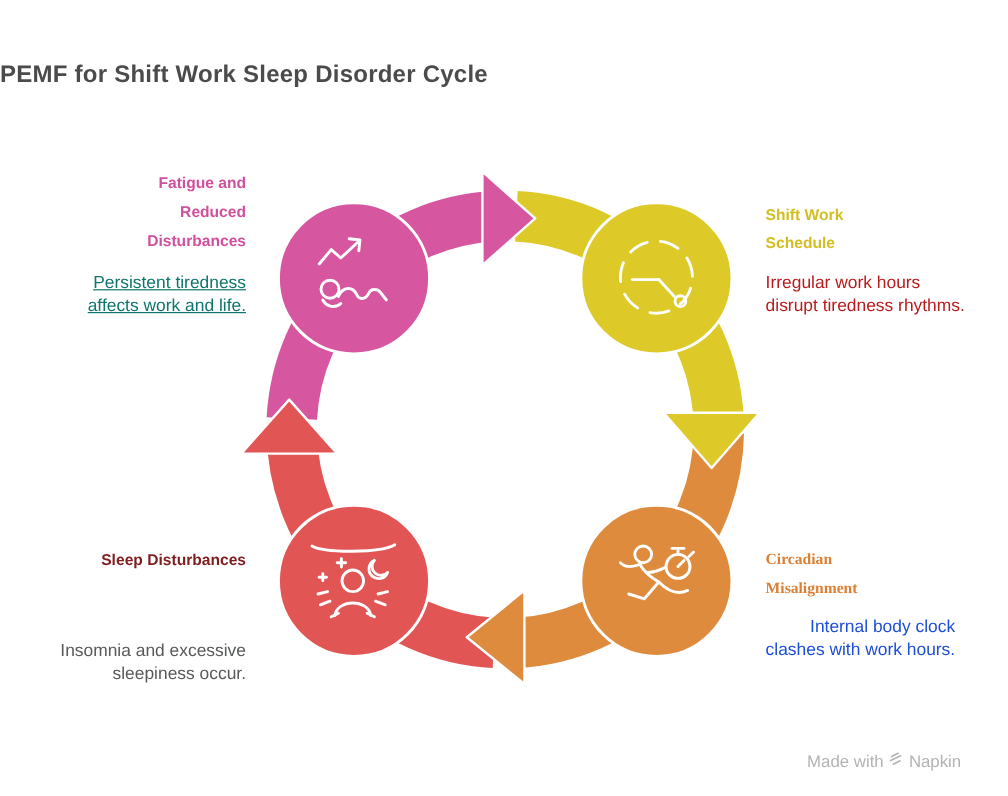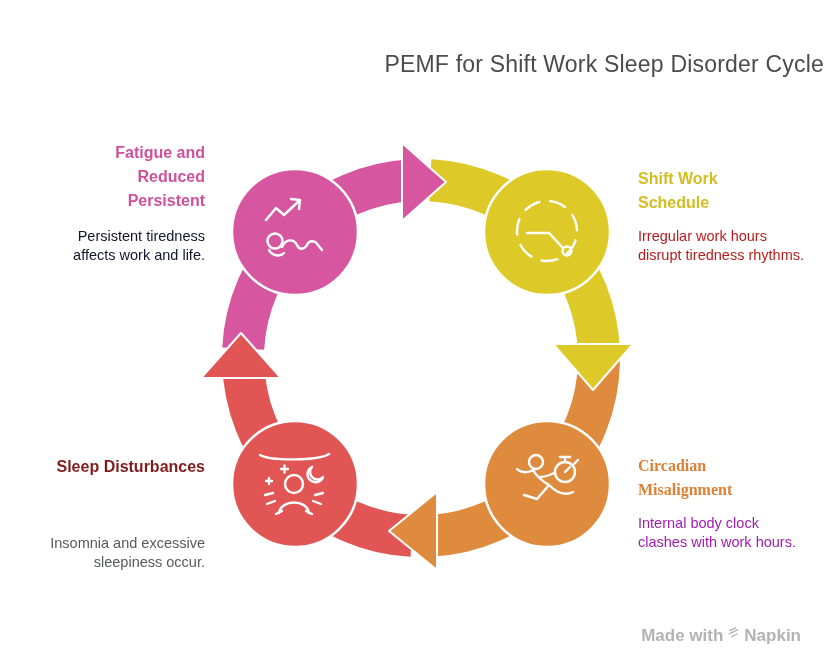--- a/index.html
+++ b/index.html
@@ -2,39 +2,39 @@
 <html><head>
 <meta charset="utf-8">
 <style>
   html,body{margin:0;padding:0;}
   body{
     width:840px;height:663px;position:relative;background:#ffffff;
     font-family:"Liberation Sans",sans-serif;overflow:hidden;
   }
   .abs{position:absolute;}
   #main-title{
-    left:0;top:51px;width:824px;text-align:right;
-    font-size:23px;font-weight:400;letter-spacing:.2px;
+    left:0;top:51px;width:824px;text-align:left;
+    font-size:20px;font-weight:700;letter-spacing:.2px;
   }
-  .node-title{font-size:16px;font-weight:700;line-height:24px;}
+  .node-title{font-size:13px;font-weight:700;line-height:24px;}
   .node-desc{font-size:14.5px;line-height:19px;}
   .right-al{text-align:right;}
   .line{display:block;white-space:nowrap;}
   #fatigue-title{top:141px;right:635px;}
   #fatigue-desc{top:227px;right:635px;}
   #shift-title{top:167px;left:638px;}
   #shift-desc{top:227px;left:638px;}
   #circadian-title{top:454px;left:638px;font-family:Liberation Serif, serif;}
   #circadian-desc{top:514px;left:638px;}
   #sleep-title{top:455px;right:635px;}
   #sleep-desc{top:489px;right:635px;margin-top:45px;}
   #diagram-svg{left:0;top:0;}
   #watermark{
-    top:626px;right:39px;font-size:17px;
-    display:flex;align-items:flex-start;gap:4px;text-decoration:none;font-weight:bold;
+    top:626px;right:39px;font-size:14px;
+    display:flex;align-items:flex-start;gap:4px;text-decoration:none;
   }
 </style>
 </head>
 <body style="background: rgb(255, 255, 255);">
 
 <div class="abs" id="main-title" style="color: rgb(75, 75, 75);">PEMF for Shift Work Sleep Disorder Cycle</div>
 
 <svg id="diagram-svg" class="abs" width="840" height="663" viewBox="0 0 840 663">
 
   <g fill="none" stroke-width="42">
@@ -101,41 +101,41 @@
     <line x1="315" y1="495" x2="323" y2="493"></line>
     <line x1="313" y1="501" x2="321" y2="504"></line>
     <line x1="276" y1="514" x2="282" y2="511"></line>
     <line x1="306" y1="511" x2="312" y2="514"></line>
   </g>
 </svg>
 
 <div class="abs node-title right-al" id="fatigue-title" style="color: rgb(208, 80, 156);">
   <span class="line">Fatigue and</span>
   <span class="line">Reduced</span>
-  <span class="line">Persistent</span>
+  <span class="line">Disturbances</span>
 </div>
-<div class="abs node-desc right-al" id="fatigue-desc" style="color: #0f172a;">
+<div class="abs node-desc right-al" id="fatigue-desc" style="color: #0f766e; text-decoration: underline;">
   <span class="line">Persistent tiredness</span>
   <span class="line">affects work and life.</span>
 </div>
 
 <div class="abs node-title" id="shift-title" style="color: rgb(212, 189, 32);">
   <span class="line">Shift Work</span>
   <span class="line">Schedule</span>
 </div>
 <div class="abs node-desc" id="shift-desc" style="color: #b91c1c;">
   <span class="line">Irregular work hours</span>
   <span class="line">disrupt tiredness rhythms.</span>
 </div>
 
 <div class="abs node-title" id="circadian-title" style="color: rgb(221, 128, 53);">
   <span class="line">Circadian</span>
   <span class="line">Misalignment</span>
 </div>
-<div class="abs node-desc" id="circadian-desc" style="color: #a21caf;">
+<div class="abs node-desc" id="circadian-desc" style="color: #1d4ed8; text-align: right;">
   <span class="line">Internal body clock</span>
   <span class="line">clashes with work hours.</span>
 </div>
 
 <div class="abs node-title right-al" id="sleep-title" style="color: #7f1d1d;">
   <span class="line">Sleep Disturbances</span>
 </div>
 <div class="abs node-desc right-al" id="sleep-desc" style="color: rgb(88, 89, 91);">
   <span class="line">Insomnia and excessive</span>
   <span class="line">sleepiness occur.</span>

